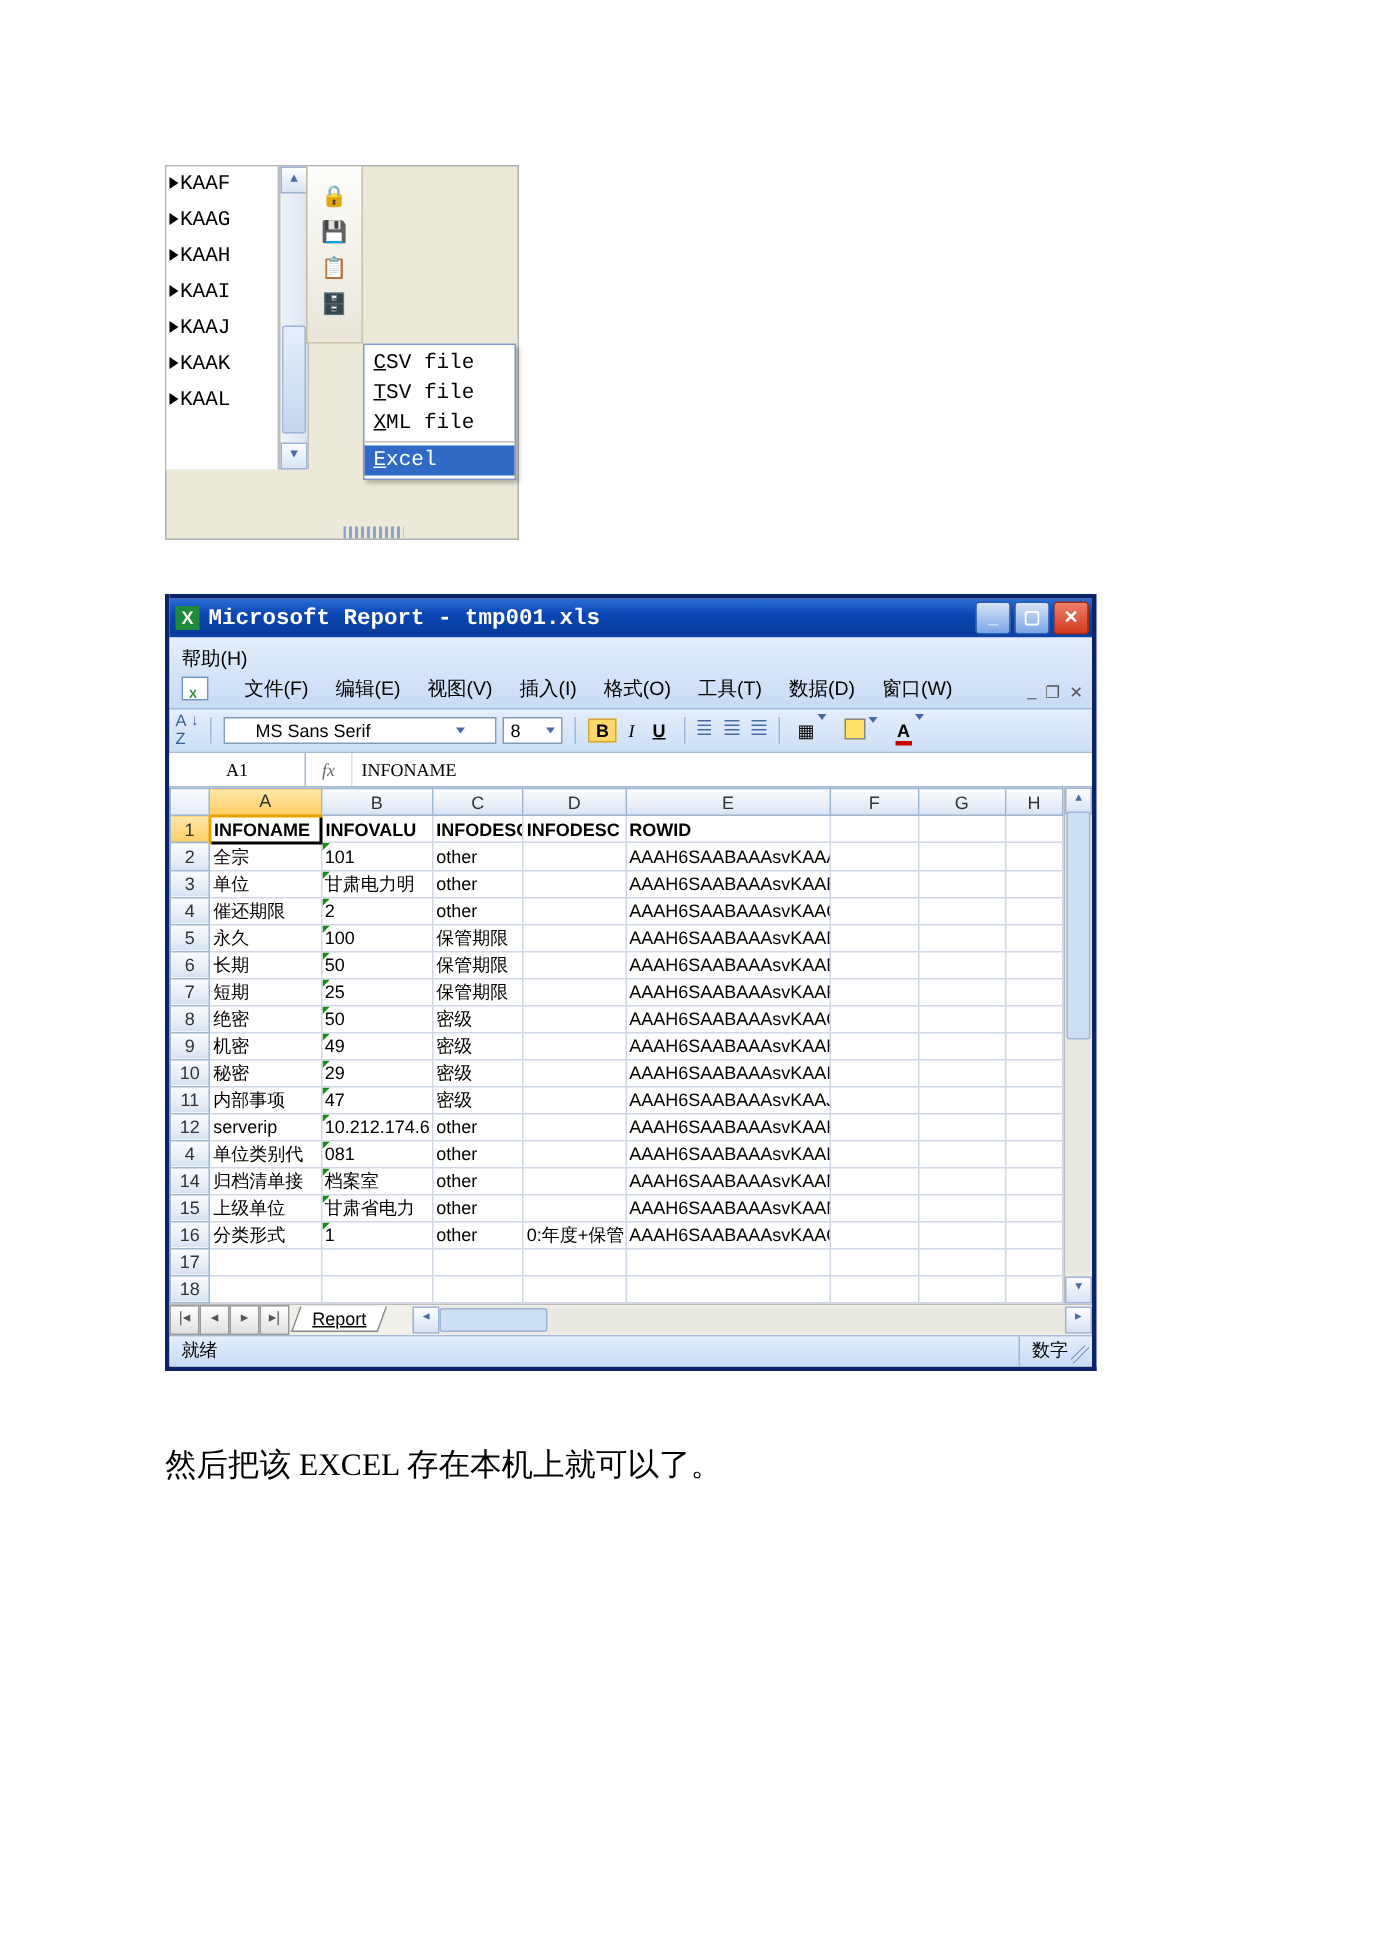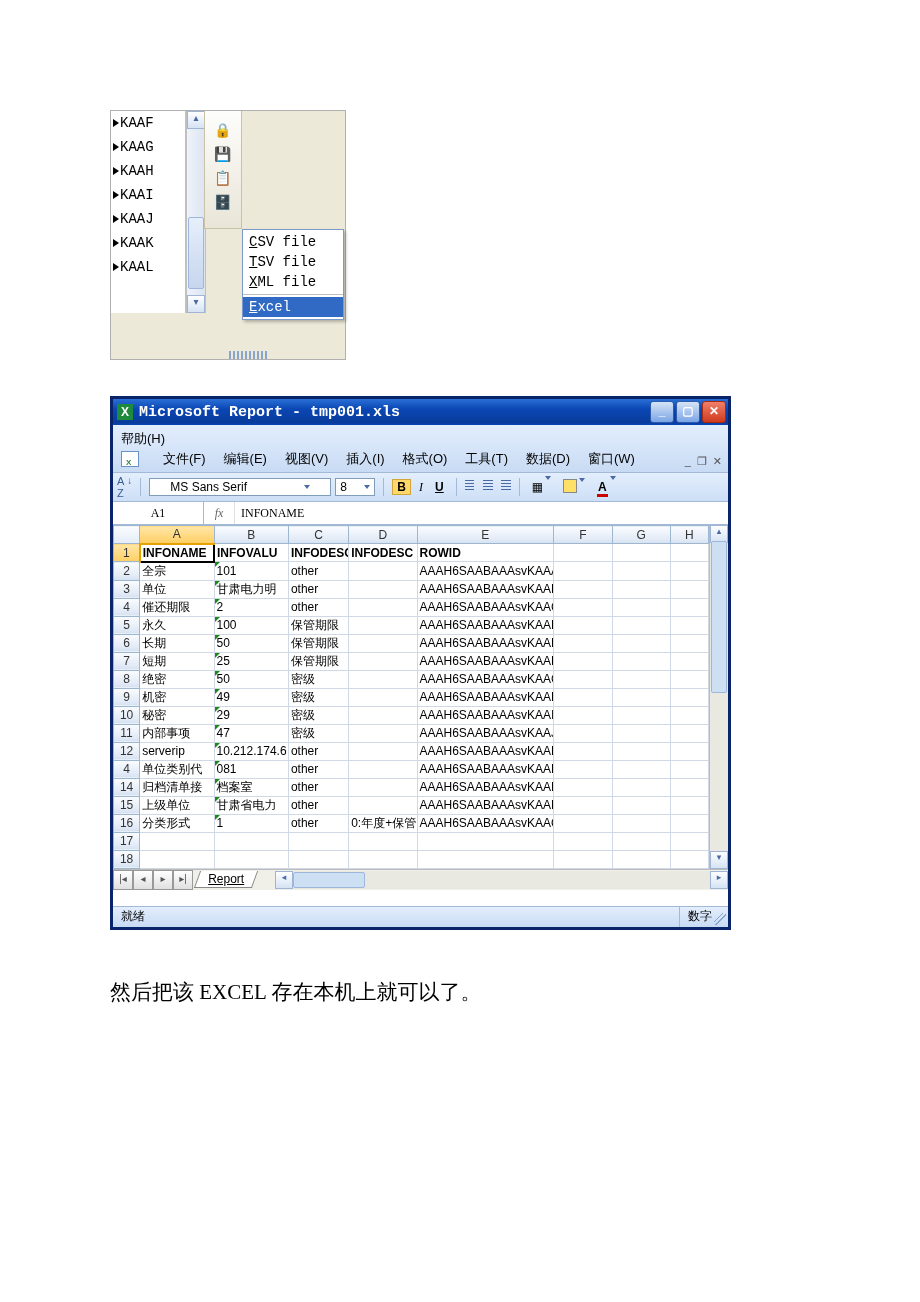--- a/index.html
+++ b/index.html
@@ -470,21 +470,20 @@
 
   .statusbar {
     height:20px;
     background:linear-gradient(#e3eefd,#c8dbf4);
     border-top:1px solid #a4b9d8;
     display:flex;
     align-items:center;
     font-size:12px;
     padding:0 8px;
     position:relative;
-    margin-top:16px;
   }
   .statusbar .seg { border-left:1px solid #a4b9d8;height:100%;display:flex;align-items:center;padding:0 8px;}
   .statusbar .seg:first-child{border:none;padding-left:0;}
   .statusbar .grip {
     position:absolute;right:2px;bottom:2px;
     width:12px;height:12px;
     background:
       linear-gradient(135deg,transparent 6px,#8aa5cc 6px,#8aa5cc 7px,transparent 7px),
       linear-gradient(135deg,transparent 9px,#8aa5cc 9px,#8aa5cc 10px,transparent 10px);
   }

